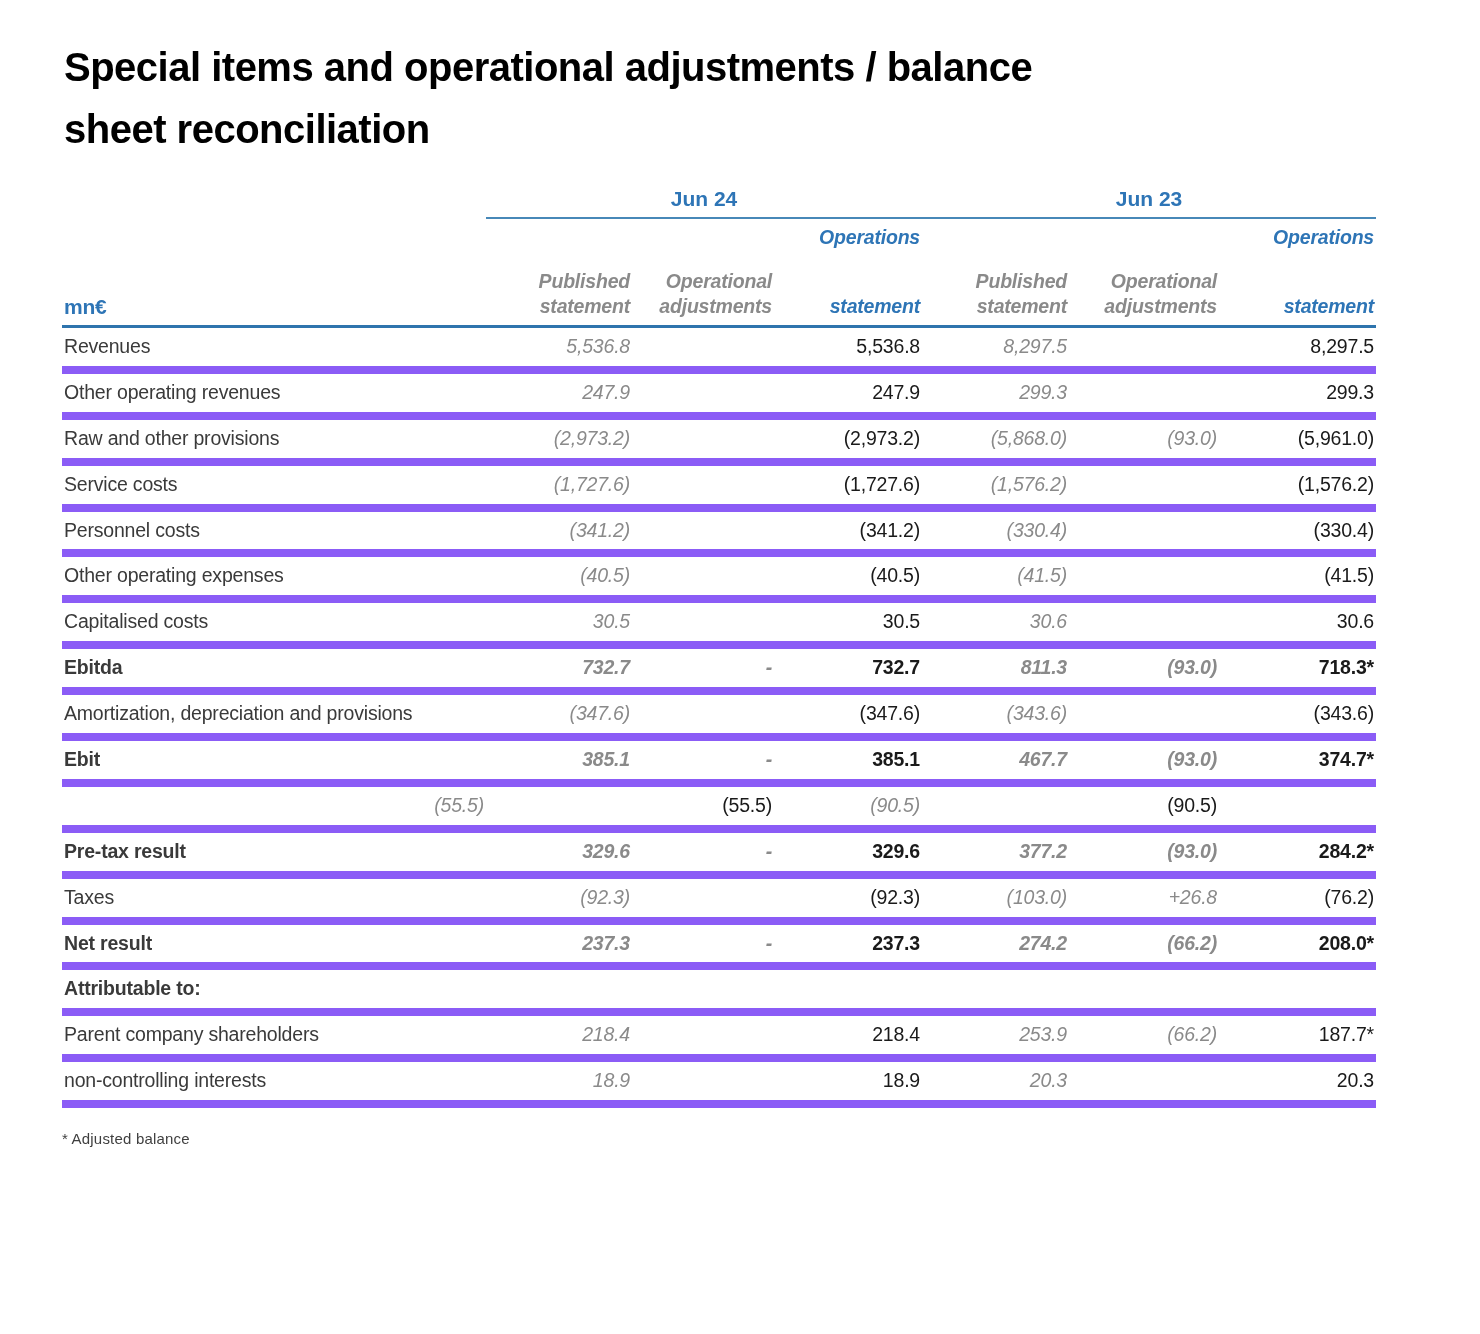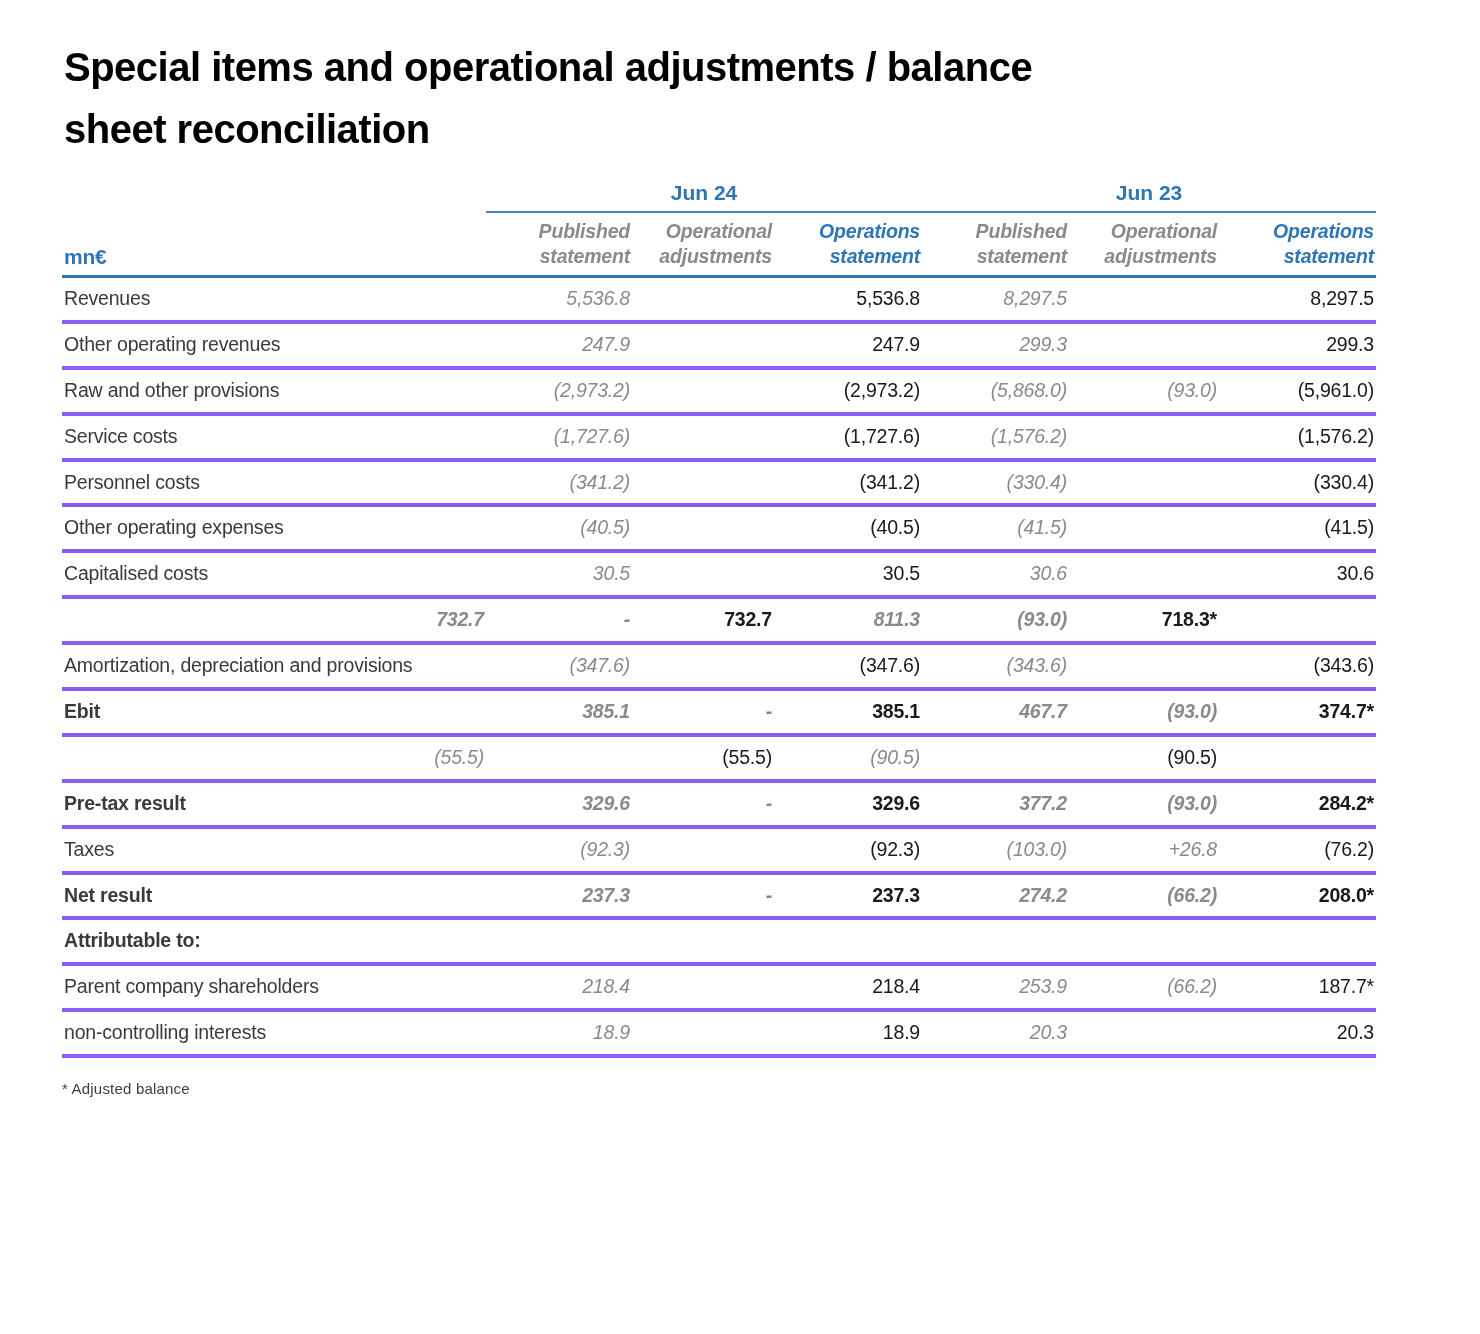--- a/index.html
+++ b/index.html
@@ -19,21 +19,21 @@
   .title{
     font-size:40px;
     font-weight:bold;
     color:#000000;
     line-height:62px;
     letter-spacing:-0.5px;
     margin:0 0 0 2px;
   }
   
   .table{
-    margin-top:16px;
+    margin-top:22px;
     width:1314px;
   }
   .grid-row{
     display:grid;
     grid-template-columns:424px 146px 142px 148px 147px 150px 157px;
   }
   .group-row{
     display:grid;
     grid-template-columns:424px 436px 454px;
     height:37px;
@@ -63,26 +63,26 @@
     letter-spacing:-0.2px;
   }
   .header-row .unit{
     font-style:normal;
     text-align:left;
     color:#2E75B6;
     font-size:21px;
     padding-left:2px;
   }
   .h-gray{color:#8a8a8a;}
-  .h-blue{color:#2E75B6;}
+  .h-blue{color:#2E75B6;gap:44px;}
   
   .row{
     height:45.9px;
     box-sizing:border-box;
-    border-bottom:4px solid #8b5cf6;
+    border-bottom:8px solid #8b5cf6;
     align-items:center;
   }
   .cell{overflow:hidden;white-space:nowrap;}
   .row .cell{
     font-size:19.5px;
     letter-spacing:-0.2px;
     line-height:45.9px;
   }
   .row .label{
     color:#3a3a3a;
@@ -205,20 +205,21 @@
         <div class="grid-row row">
           <div class="cell label">Capitalised costs</div>
           <div class="cell val c-gray">30.5</div>
           <div class="cell val c-gray"></div>
           <div class="cell val c-black">30.5</div>
           <div class="cell val c-gray">30.6</div>
           <div class="cell val c-gray"></div>
           <div class="cell val c-black">30.6</div>
         </div>
         <div class="grid-row row bold-row">
+          <div class="cell label">Ebitda</div>
           <div class="cell val c-gray">732.7</div>
           <div class="cell val c-gray">-</div>
           <div class="cell val c-black">732.7</div>
           <div class="cell val c-gray">811.3</div>
           <div class="cell val c-gray">(93.0)</div>
           <div class="cell val c-black">718.3*</div>
         </div>
         <div class="grid-row row">
           <div class="cell label">Amortization, depreciation and provisions</div>
           <div class="cell val c-gray">(347.6)</div>

